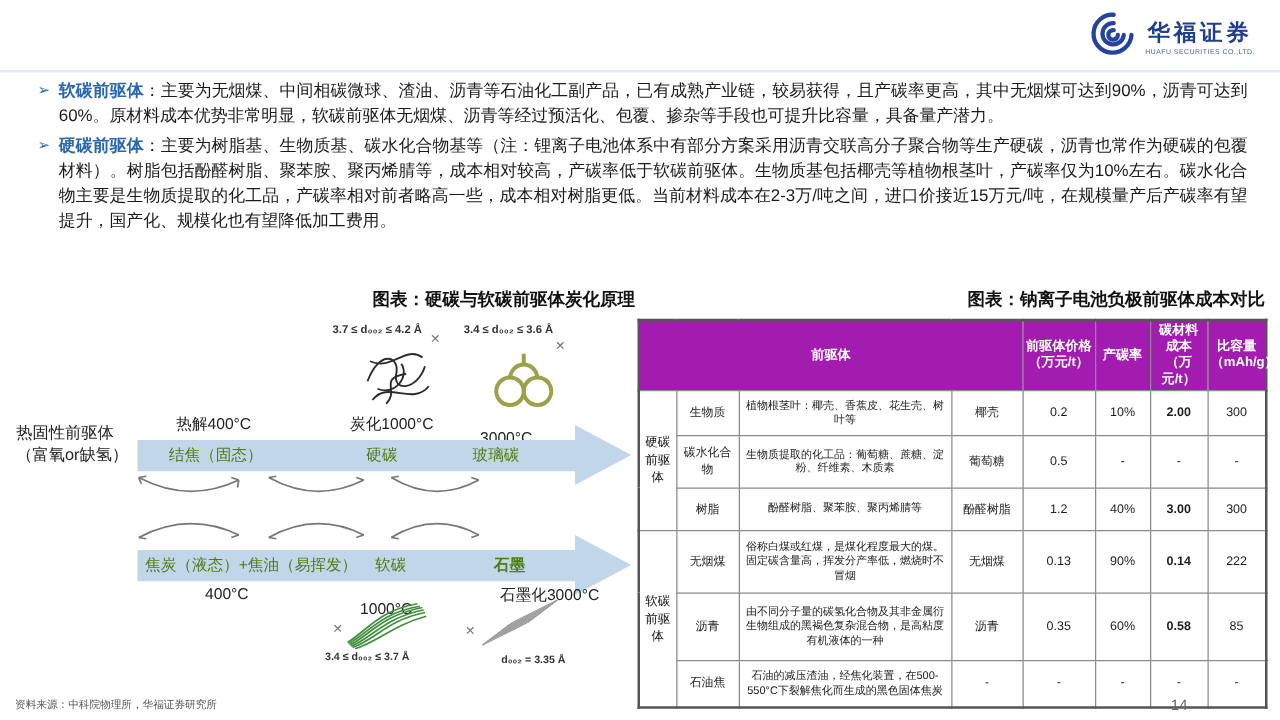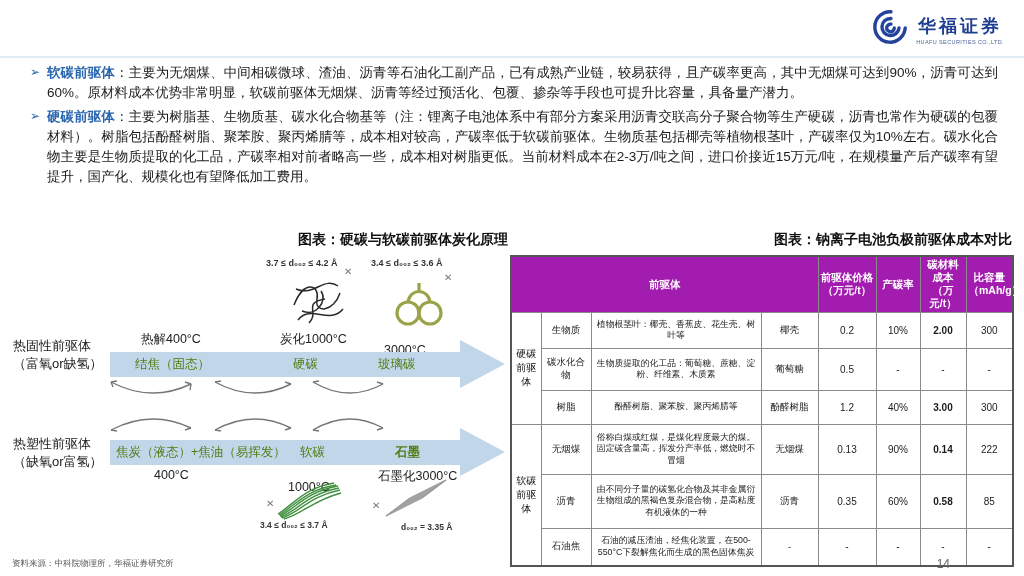--- a/index.html
+++ b/index.html
@@ -158,28 +158,24 @@
           <path d="M210,17 Q245,-4 280,15"></path>
         <path d="M8,17 l6,1 M88,15 l-6,2 M112,17 l6,1 M188,15 l-6,2 M210,17 l6,1 M280,15 l-6,2"></path>
       </g>
     </svg>
   </div>
 
   <div class="band" style="top:212px;"></div>
   <div class="band-label" style="left:108px; top:212px;">焦炭（液态）+焦油（易挥发）</div>
   <div class="band-label" style="left:292px; top:212px;">软碳</div>
   <div class="band-label" style="left:387px; top:212px;font-weight:bold;">石墨</div>
-  <div class="side-label" style="top:207px;">
-    <div>热塑性前驱体</div>
-    <div>（缺氧or富氢）</div>
-  </div>
-
-  <div class="dg stage-temp" style="left:146px; top:240px;">400°C</div>
+
+  <div class="dg stage-temp" style="left:156px; top:240px;">400°C</div>
   <div class="dg stage-temp" style="left:280px; top:240px;margin-top:12px;">1000°C</div>
-  <div class="dg stage-temp" style="left:370px; top:240px;">石墨化3000°C</div>
+  <div class="dg stage-temp" style="left:392px; top:240px;">石墨化3000°C</div>
 
   <div class="dg" style="left:268px; top:250px;">
     <svg width="66" height="42" viewBox="0 0 66 42">
       <g fill="none" stroke="#3f8f3f" stroke-width="1.4">
         <path d="M4,38 C20,30 30,14 62,8"></path>
         <path d="M6,40 C24,34 34,18 64,12"></path>
         <path d="M2,36 C18,26 28,10 58,5"></path>
         <path d="M8,41 C26,36 38,22 65,15"></path>
         <path d="M5,39 C22,32 32,16 63,10"></path>
         <path d="M3,37 C19,28 29,12 60,7"></path>

